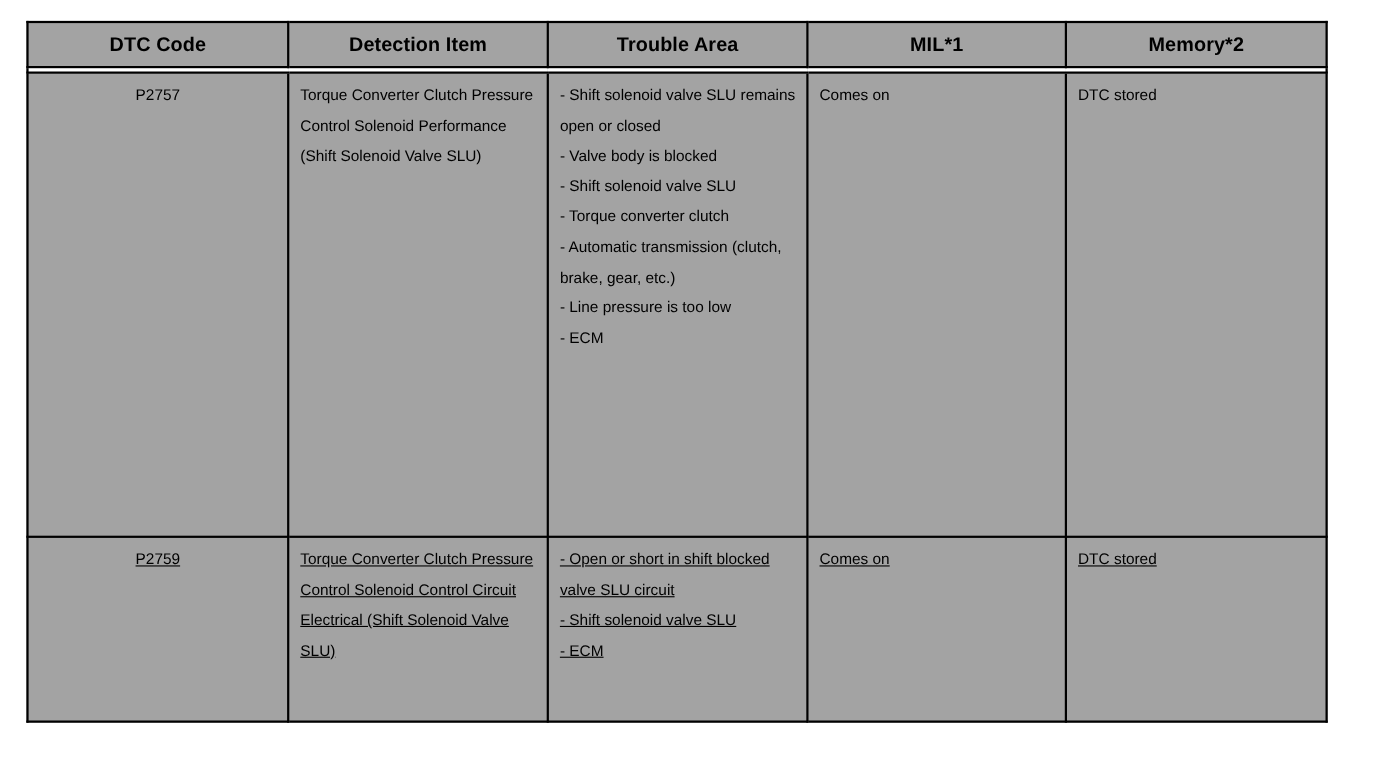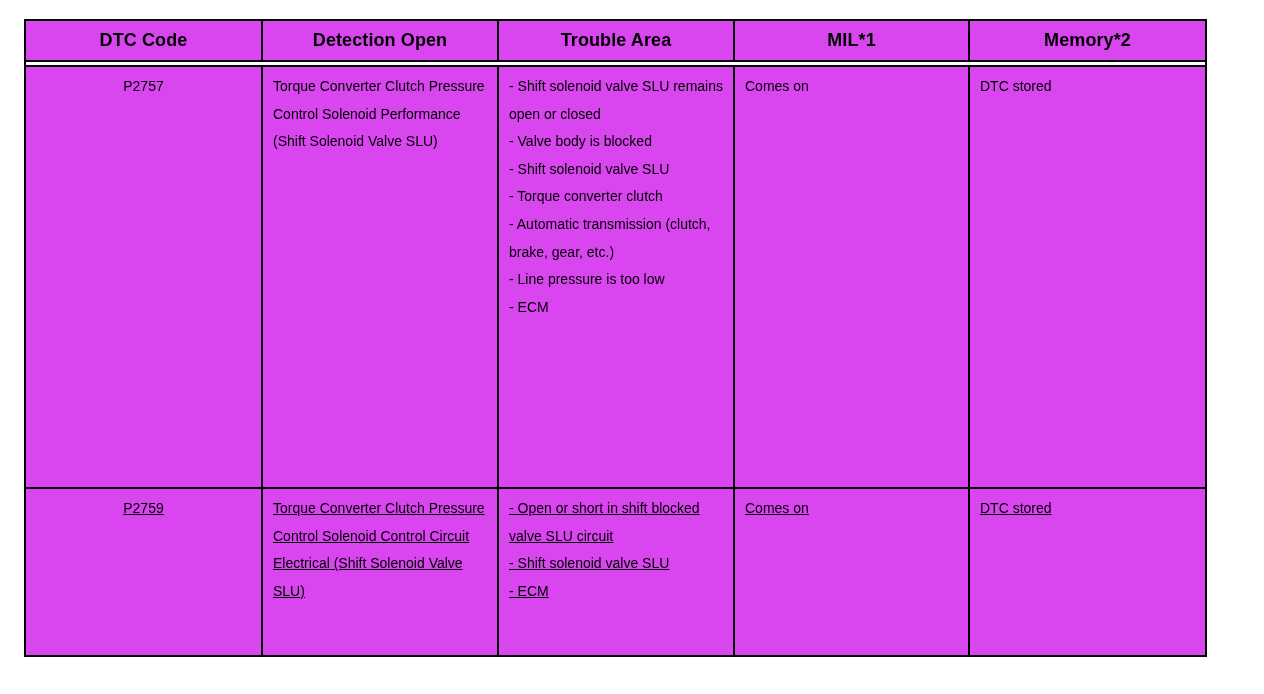--- a/index.html
+++ b/index.html
@@ -28,21 +28,21 @@
     position: absolute;
     left: 24px;
     top: 19px;
     width: 1181px;
   }
 
   table.dtc-table {
     border-collapse: collapse;
     table-layout: fixed;
     width: 1181px;
-    background: #d946ef;
+    background: #a3a3a3;
   }
 
   table.dtc-table col.c-dtc      { width: 237px; }
   table.dtc-table col.c-detect   { width: 236px; }
   table.dtc-table col.c-trouble  { width: 236px; }
   table.dtc-table col.c-mil      { width: 235px; }
   table.dtc-table col.c-memory   { width: 237px; }
 
   
   thead th {
@@ -115,21 +115,21 @@
         <col class="c-dtc">
         <col class="c-detect">
         <col class="c-trouble">
         <col class="c-mil">
         <col class="c-memory">
       </colgroup>
 
       <thead>
         <tr>
           <th>DTC Code</th>
-          <th>Detection Open</th>
+          <th>Detection Item</th>
           <th>Trouble Area</th>
           <th>MIL*1</th>
           <th>Memory*2</th>
         </tr>
       </thead>
 
       <tbody>
 
         <tr class="rule-row">
           <td class="first"></td>

